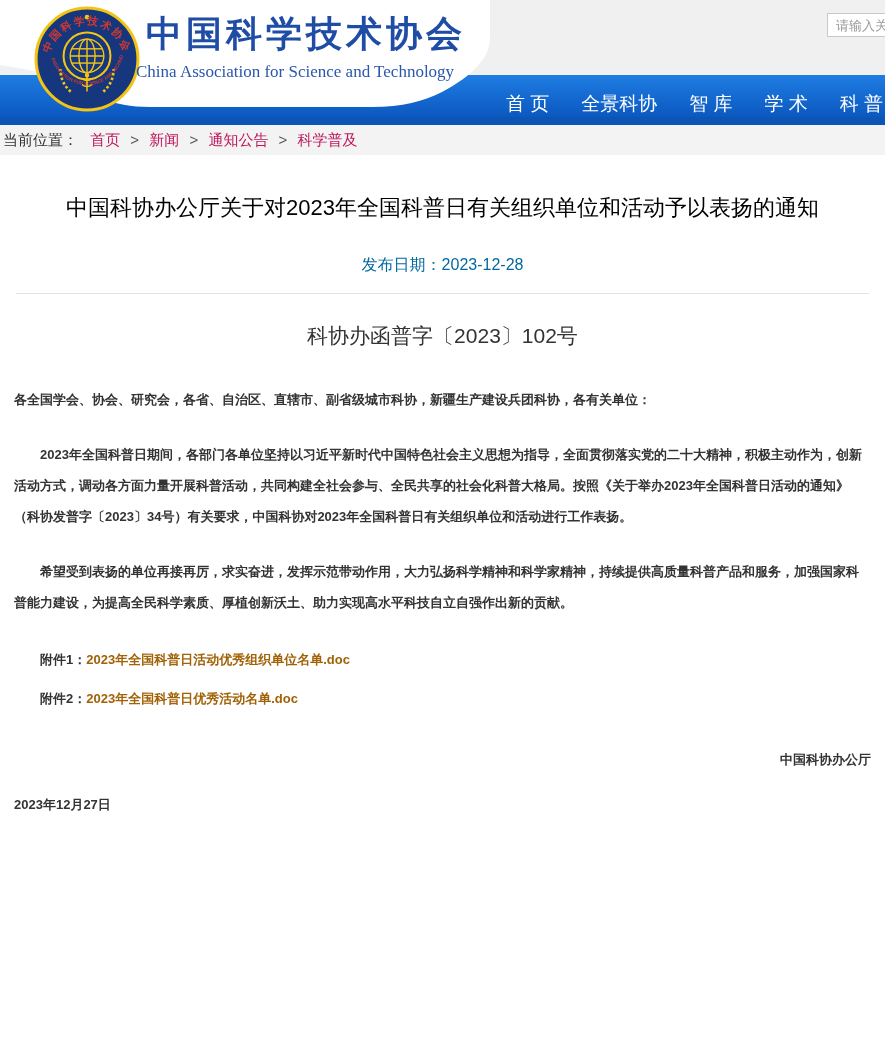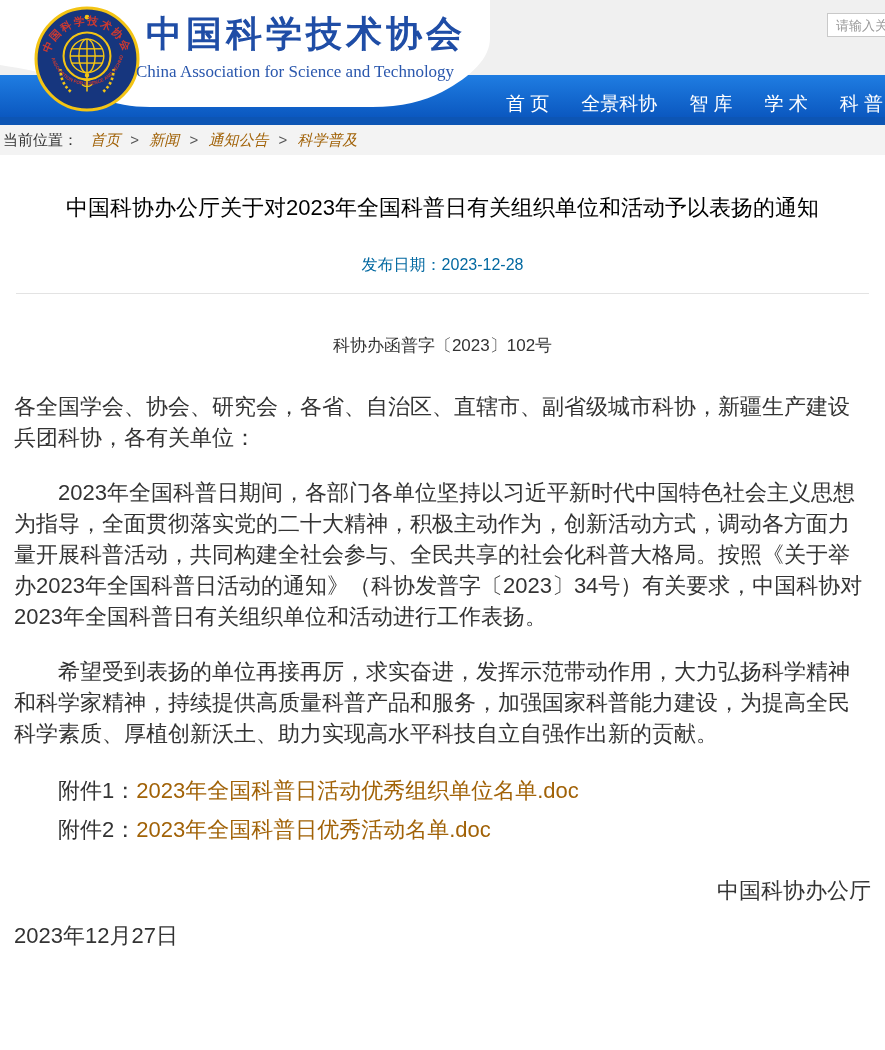--- a/index.html
+++ b/index.html
@@ -37,33 +37,33 @@
     position:absolute; left:827px; top:13px; width:130px; height:24px;
     border:1px solid #c9c9c9; background:#fff; padding:0 8px;
     font-size:13px; color:#666; outline:none; z-index:3;
   }
   .search-input::placeholder { color:#999; }
   
   .breadcrumb {
     width:885px; height:30px; background:#f3f3f3; line-height:30px;
     font-size:15px; color:#333; padding-left:3px; white-space:nowrap;
   }
-  .crumb-link { color:#a16207; cursor:pointer; text-decoration:none;font-style:italic; }
+  .crumb-link { color:#be185d; cursor:pointer; text-decoration:none; }
   .crumb-sep { color:#555; margin:0 6px; }
   .crumb-label { margin-right:8px; }
   
   .content { padding:0 14px; }
   .article-title {
     margin-top:38px; text-align:center; font-size:22px; font-weight:normal;
     color:#000000; line-height:30px;
   }
   .publish-line { margin-top:32px; text-align:center; font-size:16px; color:#0369a1; }
   .divider { margin:17px 2px 0 2px; border-top:1px solid #e3e3e3; height:0; }
-  .doc-number { margin-top:40px; text-align:center; font-size:17px; color:#333; }
-  .body-text { font-size:22px; line-height:31px; color:#333; }
+  .doc-number { margin-top:28px; text-align:center; font-size:21px; color:#333; }
+  .body-text { font-size:13px; line-height:31px; color:#333;font-weight:bold; }
   .salutation { margin-top:34px; }
   .para { margin-top:24px; text-indent:2em; }
   .attachment { margin-top:26px; text-indent:2em; }
   .attachment + .attachment { margin-top:8px; }
   .att-link { color:#a16207; cursor:pointer; text-decoration:none; }
   .sig-org  { margin-top:30px; text-align:right; }
   .sig-date { margin-top:14px; }
 </style>
 </head>
 <body>

